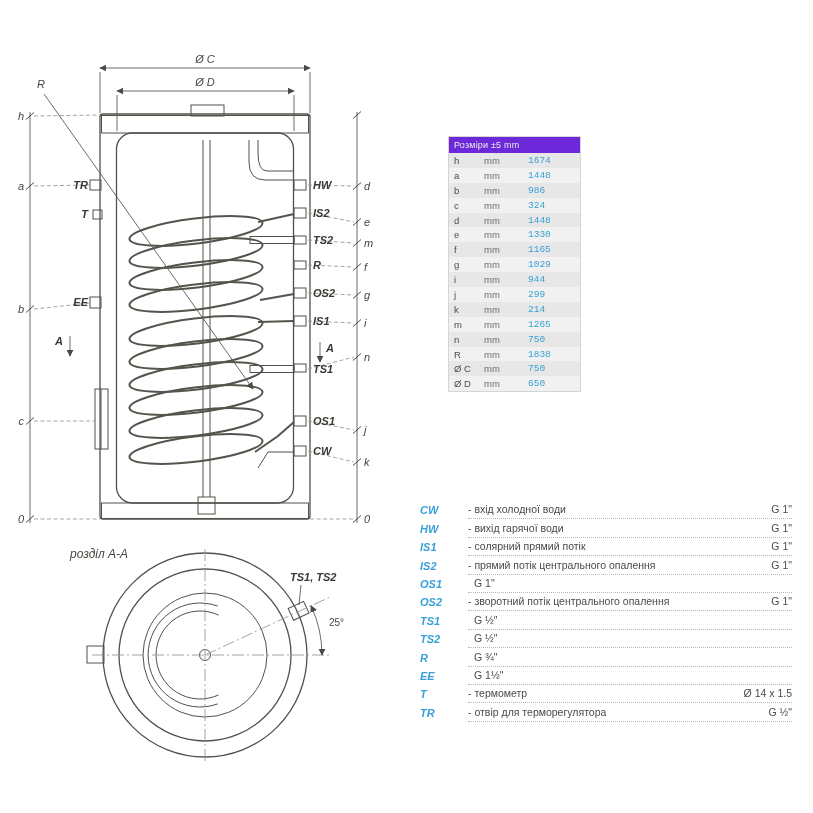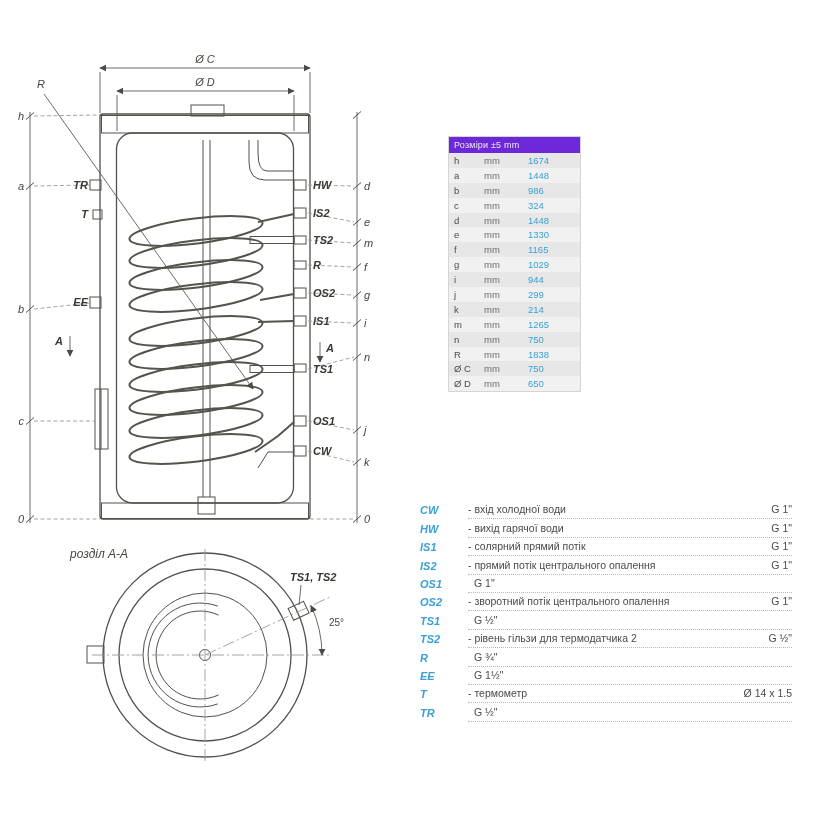--- a/index.html
+++ b/index.html
@@ -20,21 +20,21 @@
   .t-small{font-family:"Liberation Sans",sans-serif;font-size:10px;fill:#46453f;}
 
   
   .dims-table{position:absolute;left:448px;top:136px;width:131px;border:1px solid #d5d5d5;}
   .dims-header{background:#6d28d9;color:#ececec;font-size:9px;line-height:16px;padding-left:5px;letter-spacing:0.2px;}
   .dims-row{display:flex;align-items:center;height:14.9px;font-size:9.5px;padding:0 5px;}
   .dims-row:nth-child(odd){background:#e7e7e7;}
   .dims-row:nth-child(even){background:#f1f1f1;}
   .dim-label{width:30px;color:#4a4a4a;}
   .dim-unit{width:44px;color:#6f6f6f;}
-  .dim-value{flex:1;color:#3aa0d6;}
+  .dim-value{flex:1;color:#3aa0d6;font-family:Liberation Mono, monospace;}
 
   
   .legend{position:absolute;left:420px;top:501px;width:372px;}
   .legend-row{display:flex;align-items:flex-end;height:18.4px;}
   .legend-code{width:48px;color:#3aa0d6;font-weight:bold;font-style:italic;font-size:11px;padding-bottom:3px;}
   .legend-line{flex:1;display:flex;align-items:flex-end;border-bottom:1px dotted #b8b8b8;padding-bottom:3px;}
   .legend-desc{flex:1;font-size:10.5px;color:#4a4a4a;margin-top:44px;}
   .legend-size{font-size:10.5px;color:#4a4a4a;white-space:nowrap;padding-left:6px;}
 </style>
 </head>
@@ -379,21 +379,20 @@
   <div class="legend-row">
     <span class="legend-code">TS1</span>
     <span class="legend-line">
       <span class="legend-size">G ½"</span>
     </span>
   </div>
 
   <div class="legend-row">
     <span class="legend-code">TS2</span>
     <span class="legend-line">
-      <span class="legend-desc">- рівень гільзи для термодатчика 2</span>
       <span class="legend-size">G ½"</span>
     </span>
   </div>
 
   <div class="legend-row">
     <span class="legend-code">R</span>
     <span class="legend-line">
       <span class="legend-size">G ¾"</span>
     </span>
   </div>
@@ -409,16 +408,17 @@
     <span class="legend-code">T</span>
     <span class="legend-line">
       <span class="legend-desc">- термометр</span>
       <span class="legend-size">Ø 14 x 1.5</span>
     </span>
   </div>
 
   <div class="legend-row">
     <span class="legend-code">TR</span>
     <span class="legend-line">
+      <span class="legend-desc">- отвір для терморегулятора</span>
       <span class="legend-size">G ½"</span>
     </span>
   </div>
 </div>
 
 </body></html>

